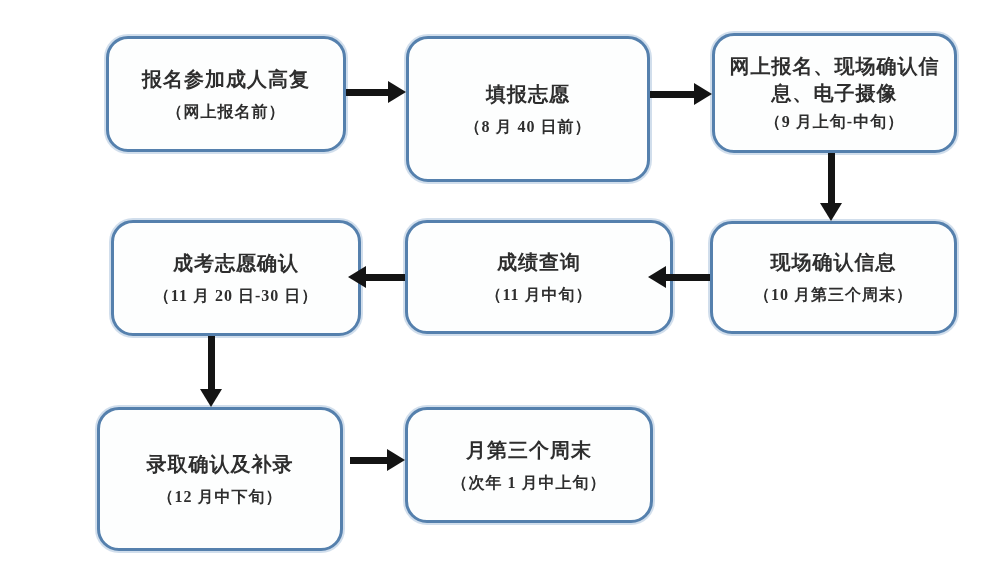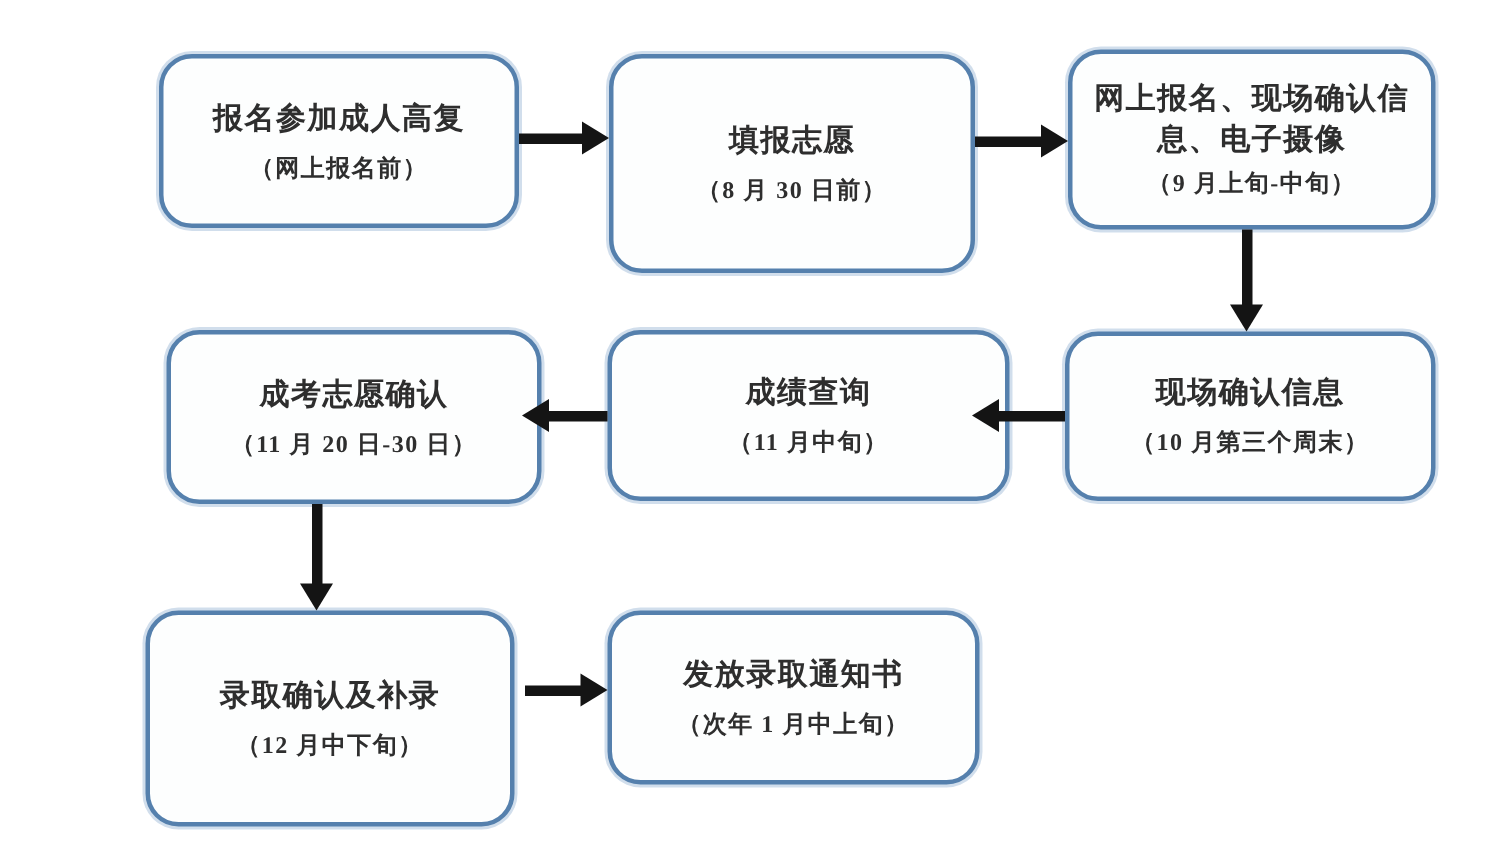--- a/index.html
+++ b/index.html
@@ -88,21 +88,21 @@
 
 <div class="canvas">
 
   <div class="node" style="left:106px; top:36px; width:240px; height:116px;">
     <div class="title">报名参加成人高复</div>
     <div class="date">（网上报名前）</div>
   </div>
 
   <div class="node" style="left:406px; top:36px; width:244px; height:146px;">
     <div class="title">填报志愿</div>
-    <div class="date">（8 月 30 日前）</div>
+    <div class="date">（8 月 40 日前）</div>
   </div>
 
   <div class="node three-line" style="left:712px; top:33px; width:245px; height:120px;">
     <div class="title">网上报名、现场确认信息、电子摄像</div>
     <div class="date">（9 月上旬-中旬）</div>
   </div>
 
   <div class="node" style="left:710px; top:221px; width:247px; height:113px;">
     <div class="title">现场确认信息</div>
     <div class="date">（10 月第三个周末）</div>
@@ -117,21 +117,21 @@
     <div class="title">成考志愿确认</div>
     <div class="date">（11 月 20 日-30 日）</div>
   </div>
 
   <div class="node" style="left:97px; top:407px; width:246px; height:144px;">
     <div class="title">录取确认及补录</div>
     <div class="date">（12 月中下旬）</div>
   </div>
 
   <div class="node" style="left:405px; top:407px; width:248px; height:116px;">
-    <div class="title">发放录取通知书</div>
+    <div class="title">月第三个周末</div>
     <div class="date">（次年 1 月中上旬）</div>
   </div>
 
   <div class="arrow arrow-h arrow-right" style="left:346px; top:81px; width:60px;">
     <div class="shaft"></div>
     <div class="head"></div>
   </div>
 
   <div class="arrow arrow-h arrow-right" style="left:650px; top:83px; width:62px;">
     <div class="shaft"></div>

